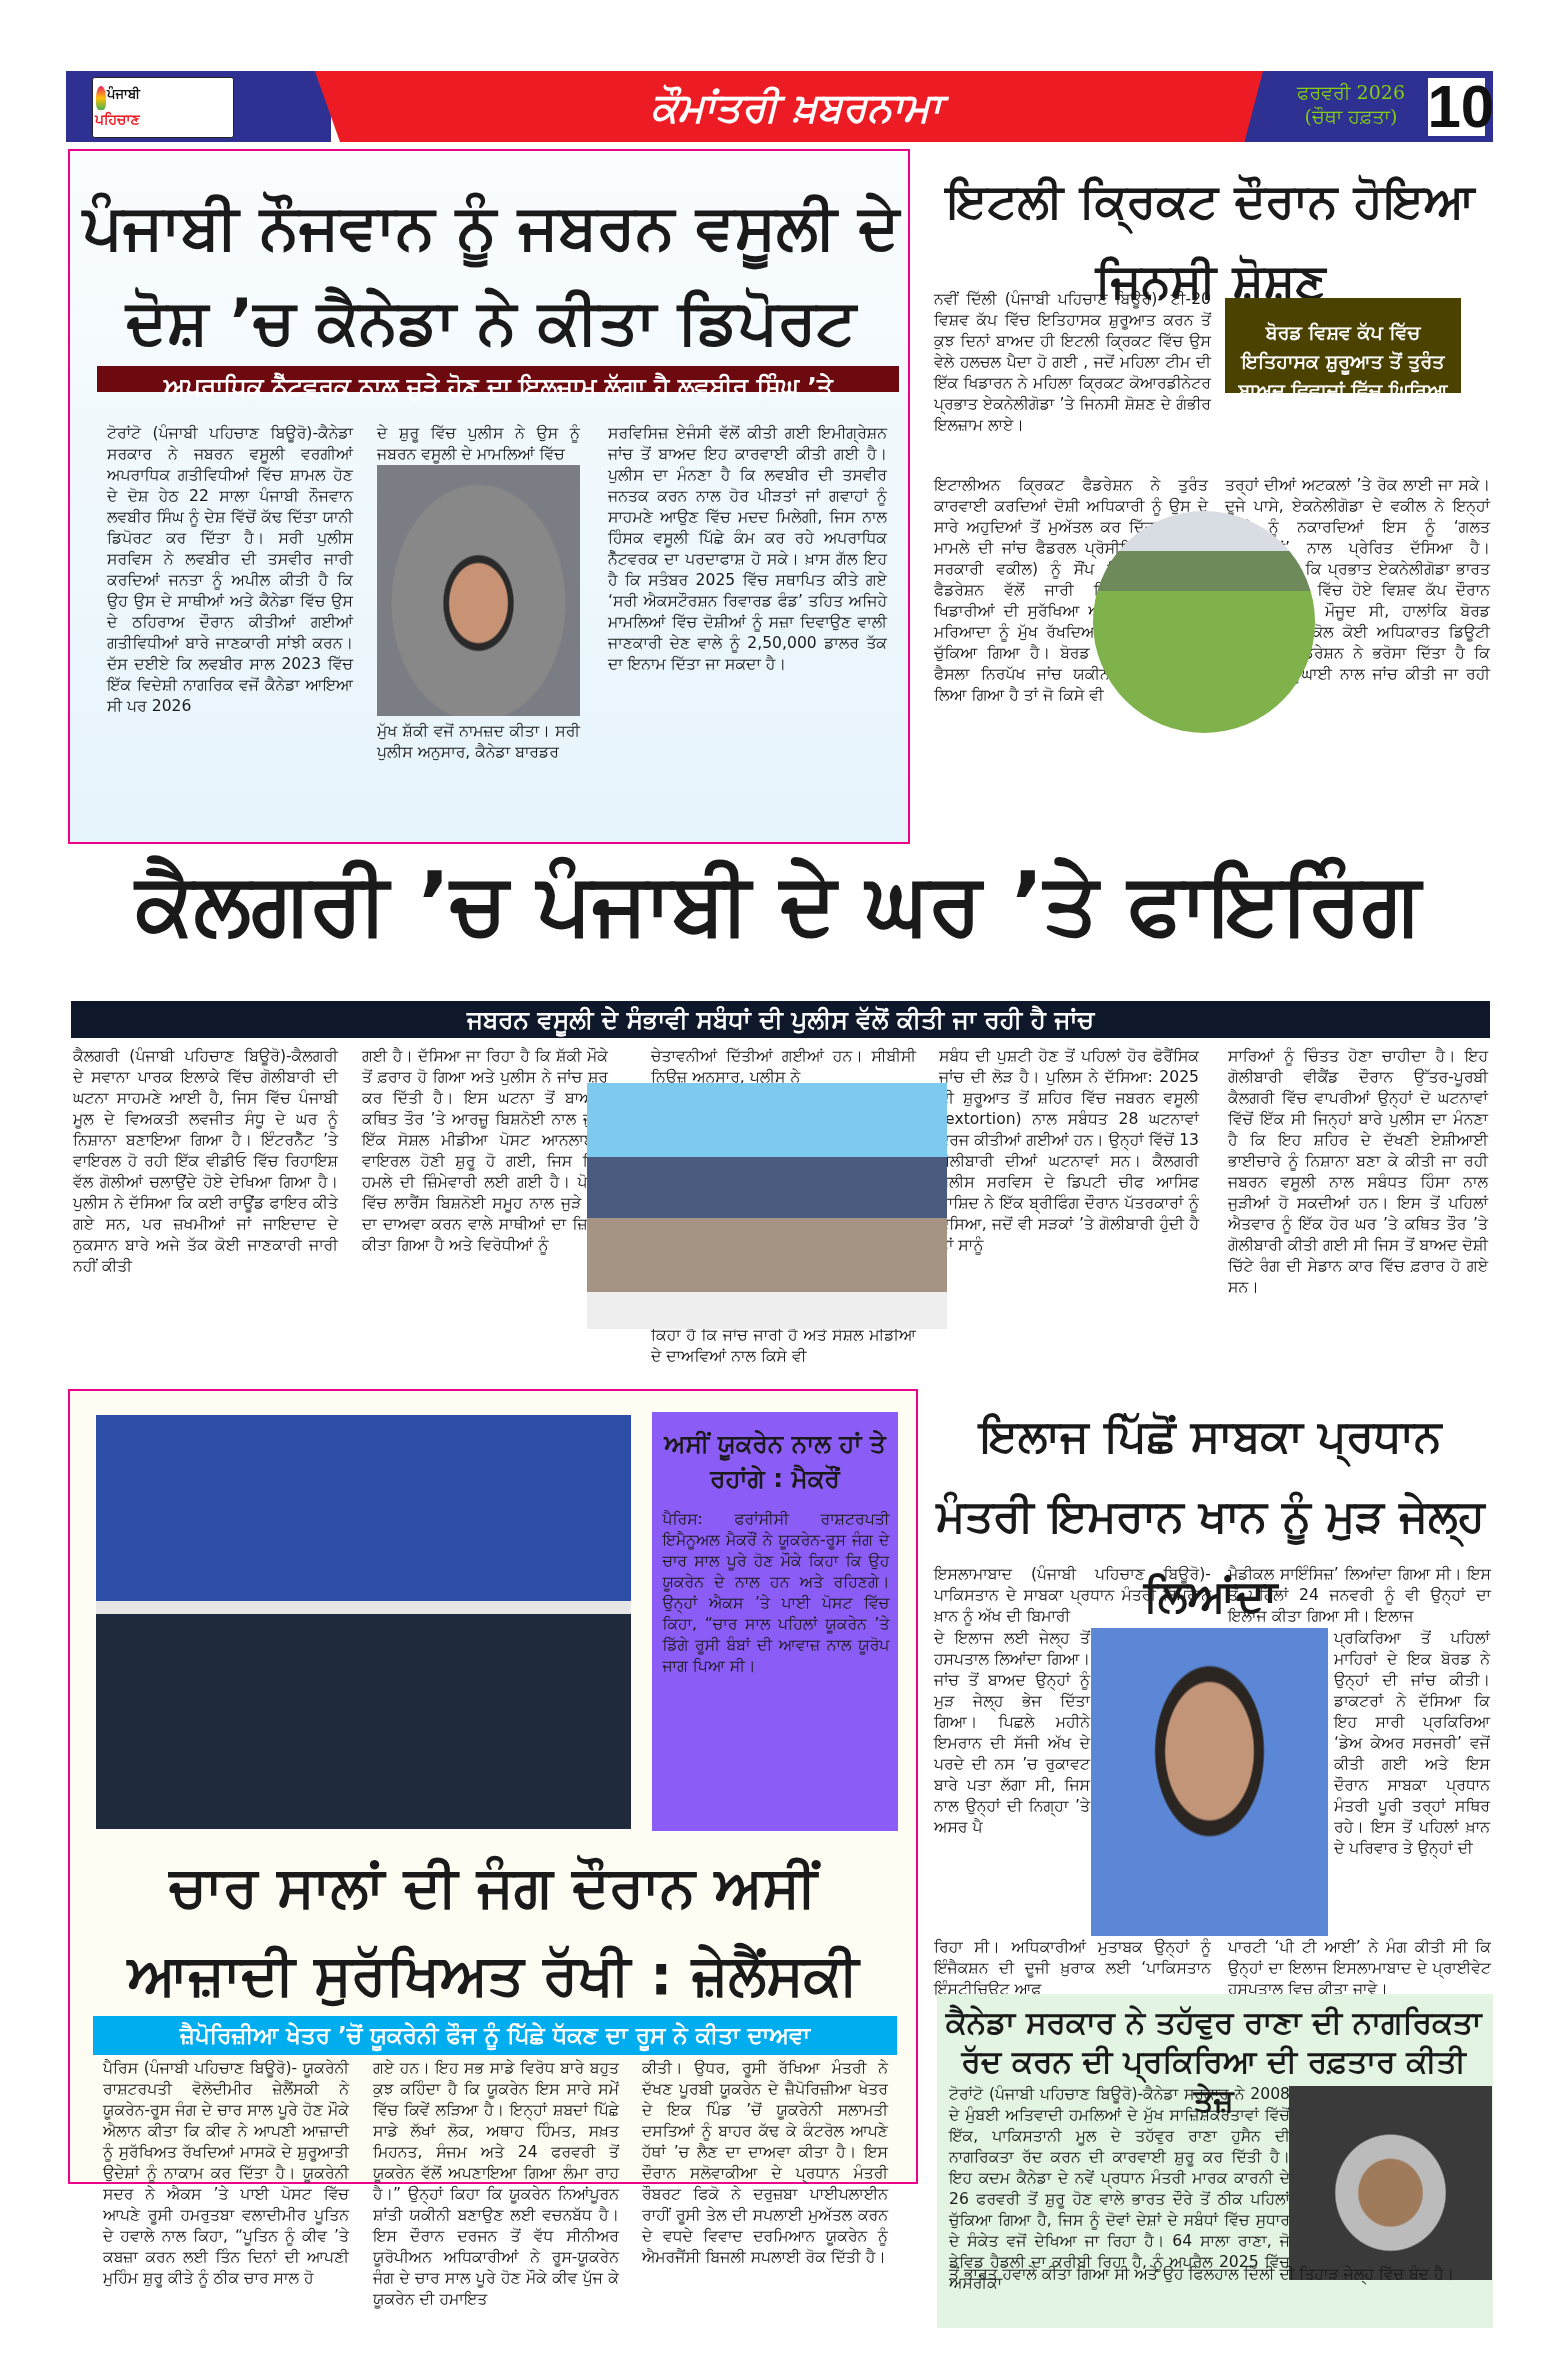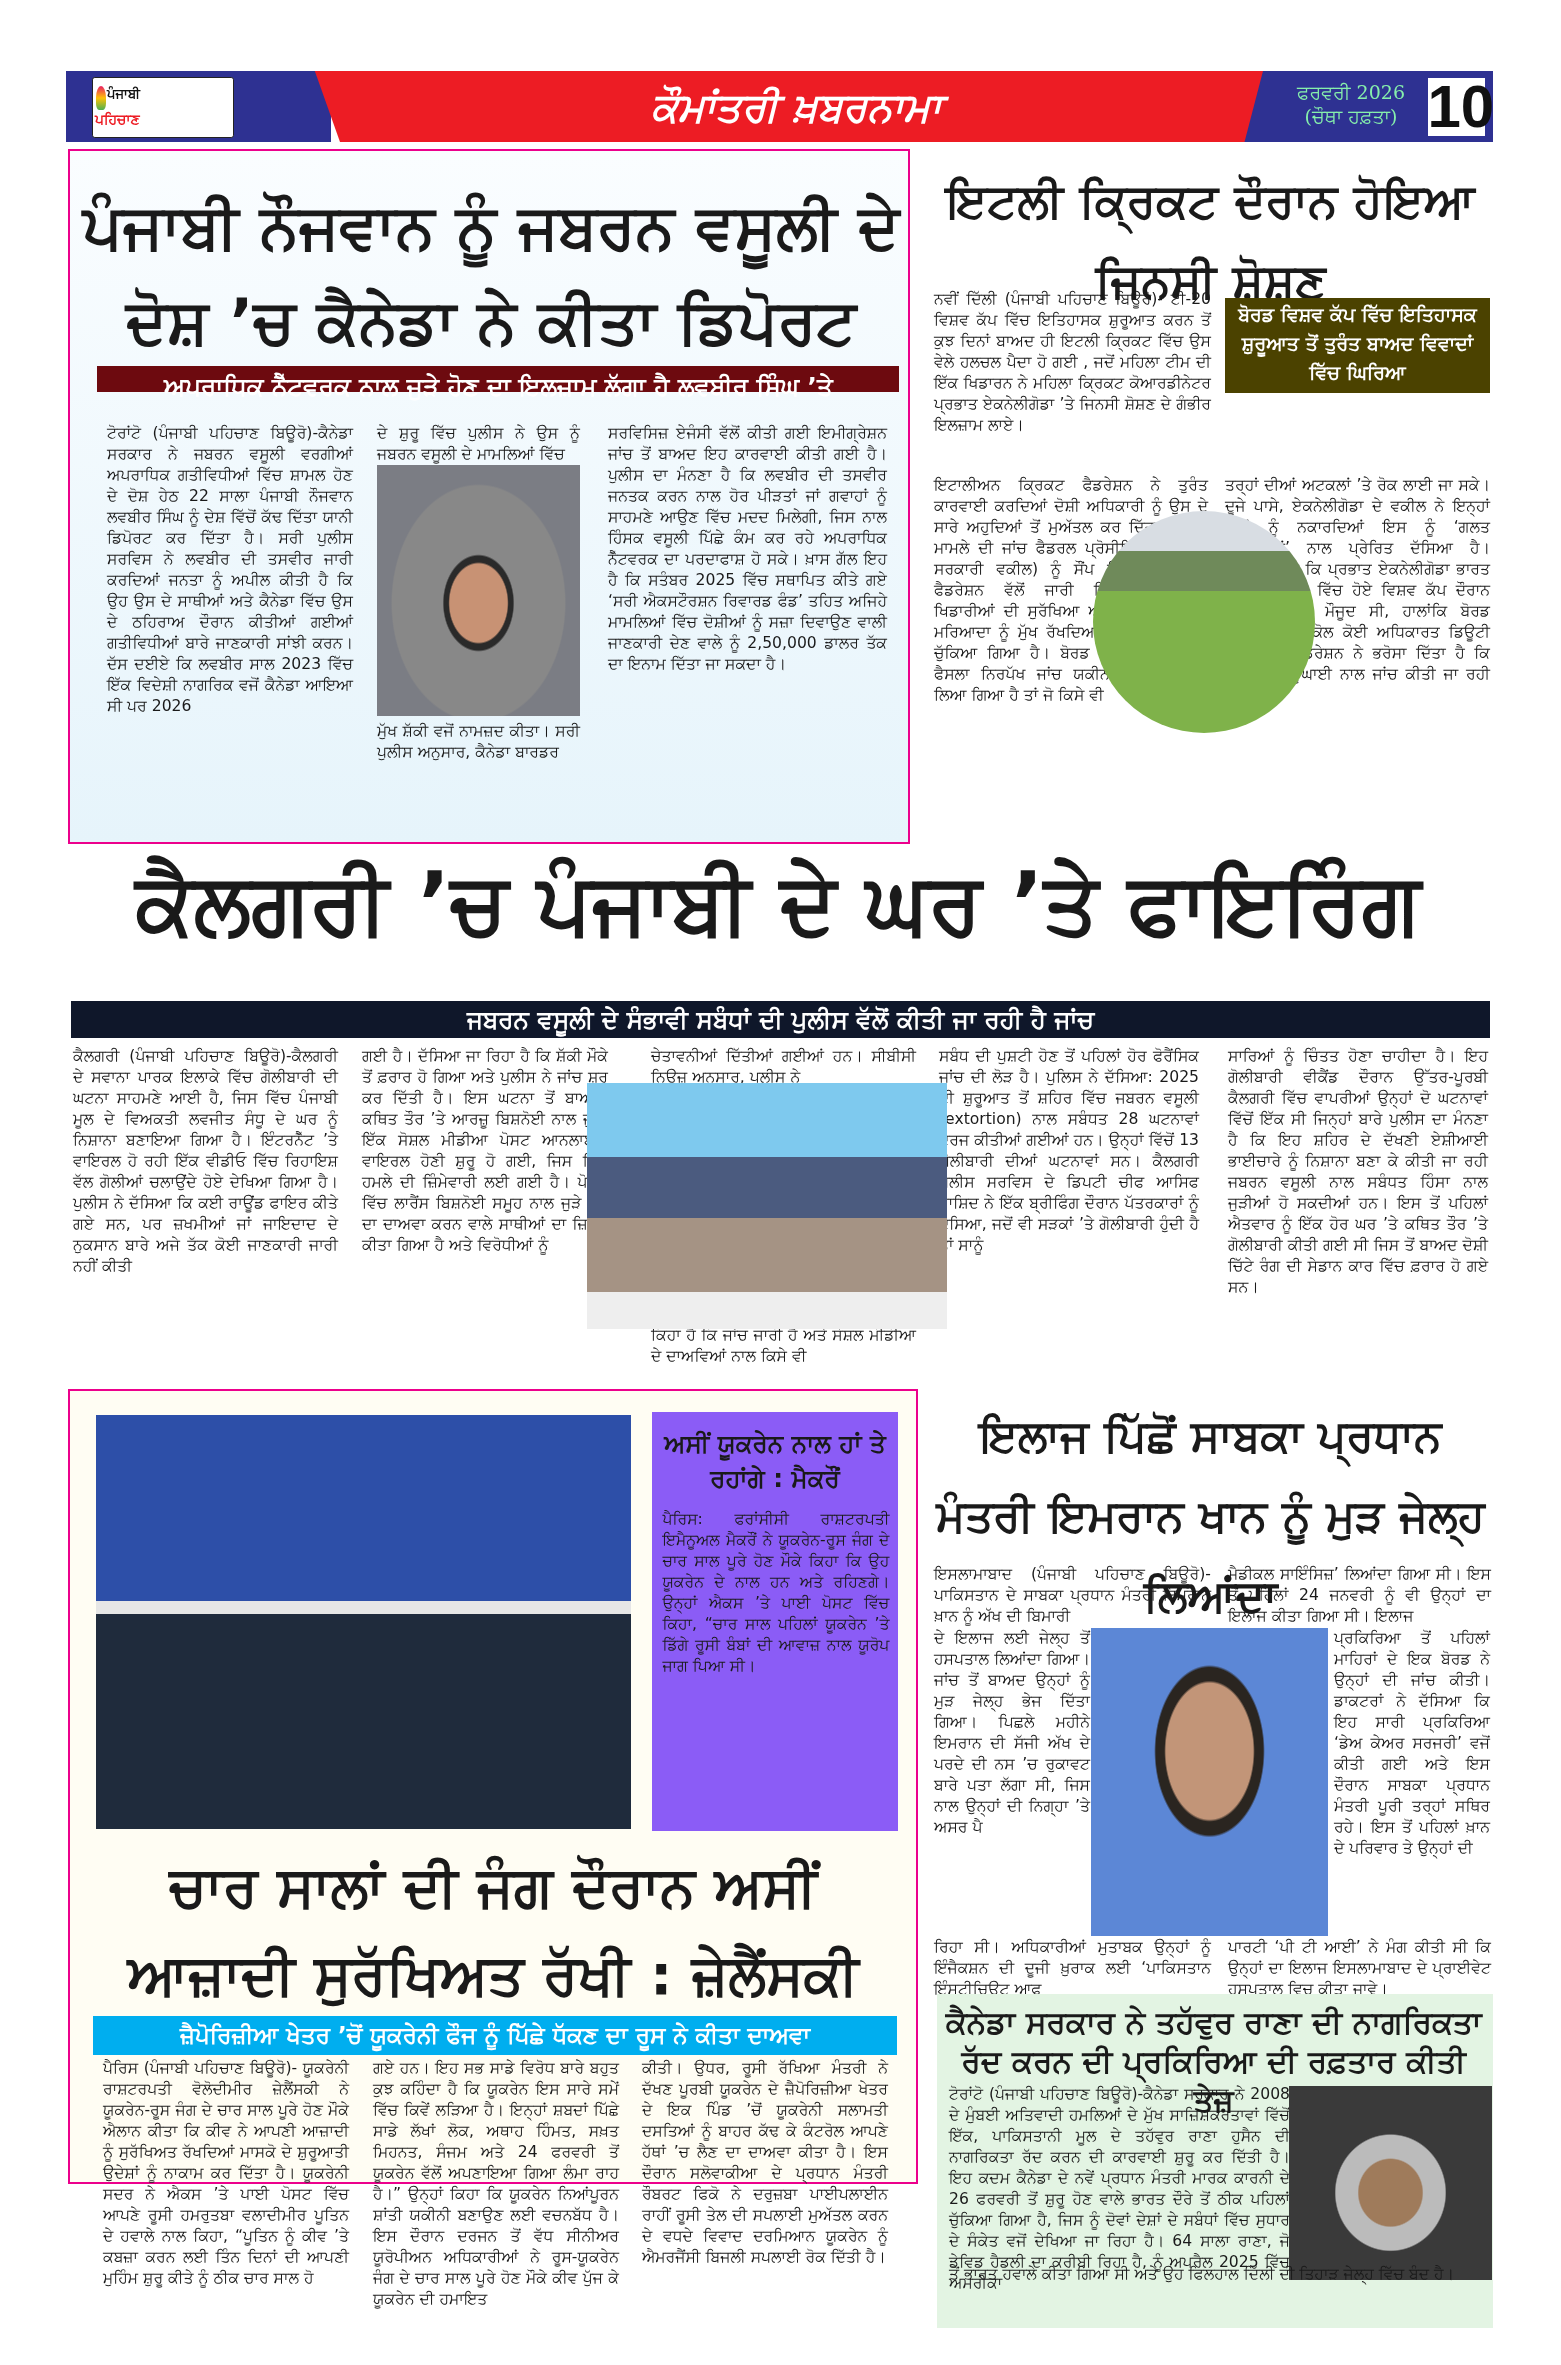--- a/index.html
+++ b/index.html
@@ -13,36 +13,36 @@
   
   #masthead{left:66px;top:71px;width:1426px;height:71px}
   #mast-left{position:absolute;left:0;top:0;width:265px;height:71px;background:#2e3192}
   #mast-center{position:absolute;left:246px;top:0;width:968px;height:71px;background:#ed1c24;clip-path:polygon(2.8px 0,100% 0,calc(100% - 33px) 100%,28px 100%)}
   #mast-right{position:absolute;left:1169px;top:0;width:258px;height:71px;background:#2e3192;clip-path:polygon(28px 0,100% 0,100% 100%,9.5px 100%)}
   #logo-box{position:absolute;left:26px;top:5.7px;width:45px;height:61px;background:#fff;border-radius:2.8px;border:0.9px solid #222}
   #logo-top{position:absolute;left:14px;top:8.5px;font-size:13.2px;font-weight:bold;color:#111;font-family:"DejaVu Sans",sans-serif}
   #logo-bottom{position:absolute;left:1.9px;top:33px;font-size:14px;font-weight:bold;color:#ed1c24;font-family:"DejaVu Sans",sans-serif}
   #logo-flame{position:absolute;left:2.8px;top:8.5px;width:10.4px;height:24px;background:linear-gradient(#e91e63,#ffc107,#4caf50);border-radius:50% 50% 30% 30%}
   #section-title{position:absolute;left:0;width:100%;top:13.2px;text-align:center;font-size:40px;font-weight:bold;font-style:italic;color:#fff;font-family:"DejaVu Sans",sans-serif}
-  #issue-date{position:absolute;left:57px;top:8.5px;width:118px;text-align:center;font-size:19px;color:#86efac;line-height:24.6px;font-family:"DejaVu Serif",serif}
+  #issue-date{position:absolute;left:57px;top:8.5px;width:118px;text-align:center;font-size:19px;color:#84cc16;line-height:24.6px;font-family:"DejaVu Serif",serif}
   #page-num{position:absolute;right:8.5px;top:6.6px;width:57px;height:58px;background:#fff;font-size:60px;font-weight:bold;text-align:center;line-height:58px;color:#111;font-family:"Liberation Sans",sans-serif}
 
   
   #a1{left:68px;top:149px;width:842px;height:695px;border:2.8px solid #ec008c;background:linear-gradient(#fafdff,#e6f4fb)}
   #a1-headline{position:absolute;left:9.5px;top:28px;width:823px;font-size:62px;line-height:95px;font-weight:bold;text-align:center;color:#1a1a1a}
   #a1-deck{position:absolute;left:27.4px;top:215px;width:802px;height:26px;background:#6d0a0f;color:#fff;font-size:24.6px;font-weight:bold;text-align:center;line-height:42px}
   #a1-col1{left:37px;top:272px;width:246px}
   #a1-col2{left:307px;top:272px;width:203px}
   #a1-col3{left:538px;top:272px;width:279px}
   #a1-photo{left:307px;top:314px;width:203px;height:251px;background:radial-gradient(ellipse at 50% 55%,#c89274 0 20%,#2a2a2a 21% 24%,#888 25% 60%,#7b7d84 61%)}
   #a1-caption{left:307px;top:570px;width:203px}
 
   
   #a2-headline{left:930px;top:161px;width:561px;font-size:47px;line-height:80px;font-weight:bold;text-align:center}
-  #a2-box{left:1225px;top:298px;width:265px;height:95px;background:#4b4200;color:#fff;font-size:19px;font-weight:bold;text-align:center;line-height:29px;padding-top:2px}
+  #a2-box{left:1225px;top:298px;width:236px;height:95px;background:#4b4200;color:#fff;font-size:19px;font-weight:bold;text-align:center;line-height:29px;padding-top:20px}
   #a2-col1{left:934px;top:289px;width:277px}
   #a2-body-left{left:934px;top:475px;width:274px}
   #a2-body-right{left:1225px;top:475px;width:265px}
   #a2-photo{left:1093px;top:511px;width:222px;height:222px;border-radius:50%;background:linear-gradient(#d8dde3 0 18%,#6f8a5a 18% 36%,#7fb24a 36% 100%)}
 
   
   #a3-headline{left:66px;top:842px;width:1424px;font-size:85px;line-height:123px;font-weight:bold;text-align:center}
   #a3-deck{left:71px;top:1001px;width:1419px;height:37px;background:#0f172a;color:#fff;font-size:24.6px;font-weight:bold;text-align:center;line-height:37px}
   #a3-col1{left:73px;top:1046px;width:265px}
   #a3-col2{left:362px;top:1046px;width:265px}

